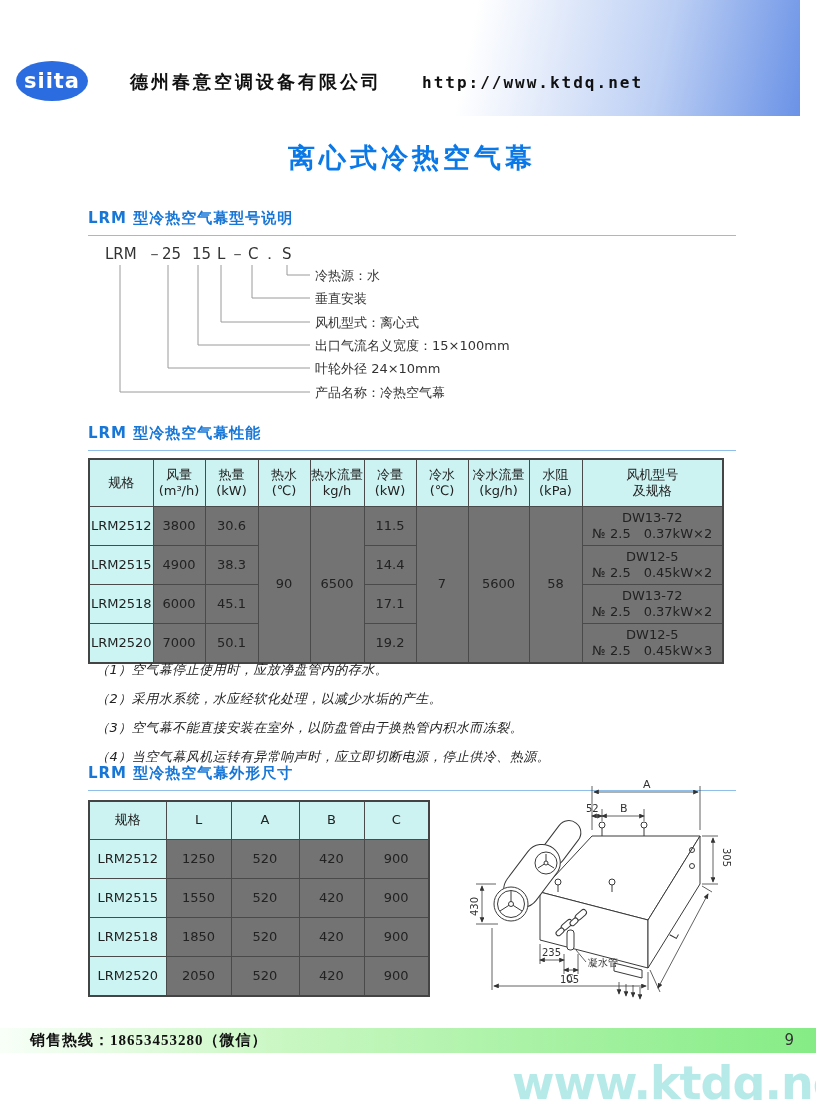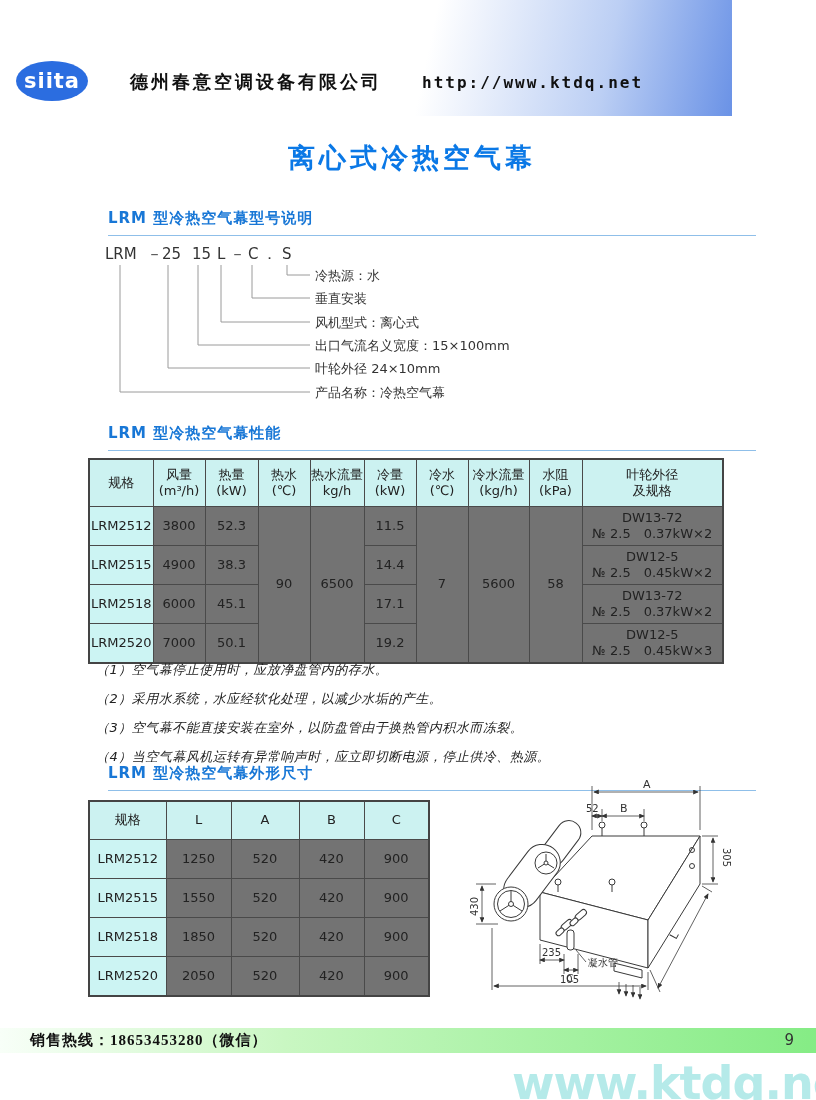--- a/index.html
+++ b/index.html
@@ -4,22 +4,23 @@
 <style>
   html,body{margin:0;padding:0;}
   body{
     width:816px;height:1100px;position:relative;overflow:hidden;
     background:#ffffff;
     font-family:"DejaVu Sans","Liberation Sans",sans-serif;
     color:#222;
   }
   
   .header-band{
-    position:absolute;top:0;left:0;width:732px;height:116px;
+    position:absolute;top:0;left:0;width:788px;height:116px;
     background:linear-gradient(102deg,#ffffff 52%,#ffffff 58%,#bccff4 82%,#6a92e6 100%);
+    padding-left:12px;
   }
   .logo{
     position:absolute;left:16px;top:61px;width:72px;height:40px;
     background:#2b6de0;border-radius:50%;
     display:flex;align-items:center;justify-content:center;
     color:#fff;font-weight:bold;font-size:21px;letter-spacing:1px;
   }
   .company-line{
     position:absolute;left:130px;top:70px;display:flex;align-items:baseline;gap:40px;
     font-weight:bold;color:#101010;
@@ -27,21 +28,21 @@
   .company-name{font-size:18px;letter-spacing:3px;font-family:"Liberation Serif","DejaVu Serif",serif;}
   .company-url{font-size:16px;letter-spacing:2px;font-family:"DejaVu Sans Mono","Liberation Mono",monospace;}
   
   .page-title{
     position:absolute;top:140px;left:88px;width:648px;text-align:center;
     font-size:27px;font-weight:bold;color:#0a78e6;letter-spacing:4px;
   }
   .section-heading{
     position:absolute;left:88px;width:648px;
     font-size:15px;font-weight:bold;color:#1877d6;letter-spacing:1px;
-    padding-bottom:7px;border-bottom:1px solid #8fbfe9;margin-left:20px;
+    padding-bottom:7px;border-bottom:1px solid #8fbfe9;
   }
   #sec-model{top:209px}
   #sec-perf{top:424px}
   #sec-dims{top:764px}
   
   .model-svg{position:absolute;left:88px;top:245px;}
   .drawing-svg{position:absolute;left:462px;top:772px;}
   svg text{fill:#333;}
   .dline{stroke:#9a9a9a;stroke-width:1;fill:none;}
   .tline{stroke:#3a3a3a;stroke-width:1;fill:none;}
@@ -157,27 +158,27 @@
     <th>热水流量
 kg/h</th>
     <th>冷量
 (kW)</th>
     <th>冷水
 (℃)</th>
     <th>冷水流量
 (kg/h)</th>
     <th>水阻
 (kPa)</th>
-    <th>叶轮外径
+    <th>风机型号
 及规格</th>
   </tr>
   <tr>
     <td class="c1">LRM2512</td>
     <td>3800</td>
-    <td>52.3</td>
+    <td>30.6</td>
     <td rowspan="4">90</td>
     <td rowspan="4">6500</td>
     <td>11.5</td>
     <td rowspan="4">7</td>
     <td rowspan="4">5600</td>
     <td rowspan="4">58</td>
     <td class="fan-cell">DW13-72
 № 2.5　0.37kW×2</td>
   </tr>
   <tr>

